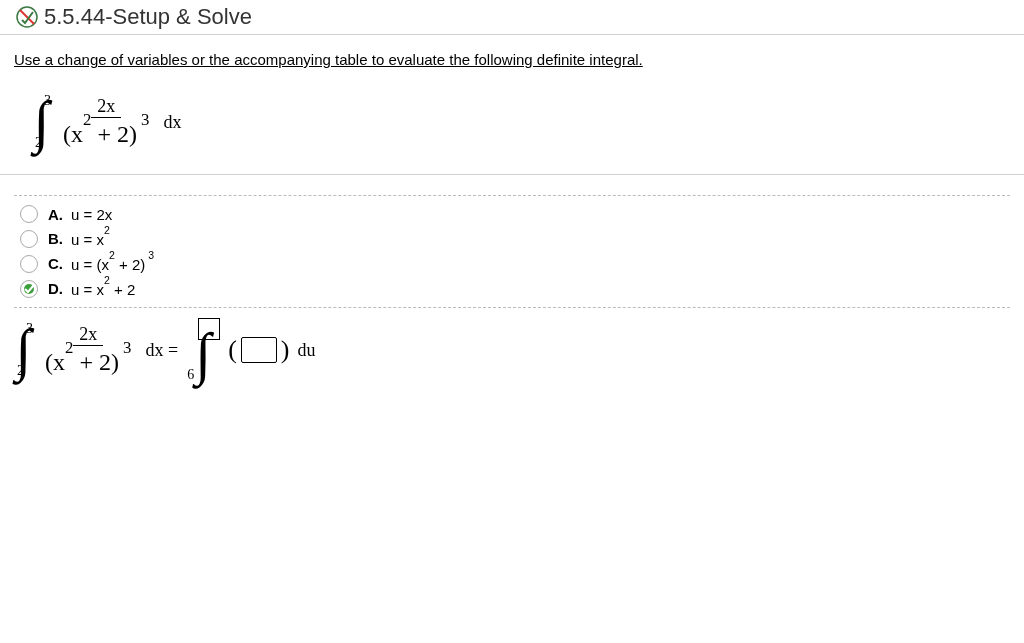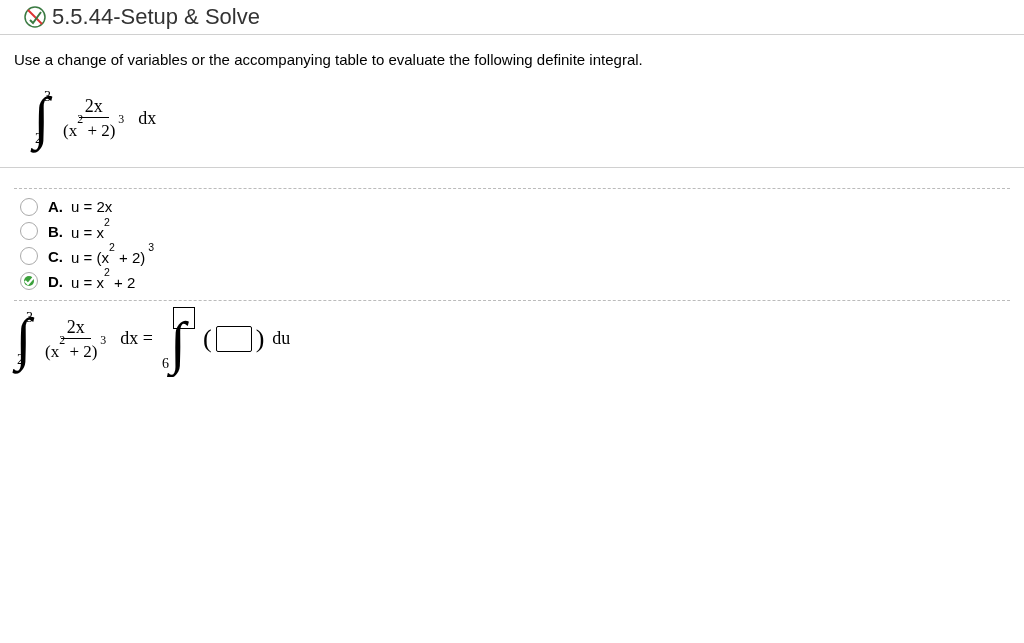--- a/index.html
+++ b/index.html
@@ -5,37 +5,38 @@
   body {
     margin: 0;
     font-family: Arial, Helvetica, sans-serif;
     font-size: 15px;
     color: #000;
     background: #fff;
   }
   .header {
     display: flex;
     align-items: center;
-    padding: 4px 24px;
+    padding: 4px 16px;
     border-bottom: 1px solid #d0d0d0;
   }
   .logo-icon {
     width: 22px;
     height: 22px;
     margin-right: 6px;
   }
   .header-title {
     font-size: 22px;
     color: #333;
   }
   .content {
     padding: 10px 14px 0 14px;
   }
   .prompt {
     margin: 6px 0 12px 0;
+    text-decoration: underline;
   }
   .integral-block {
     margin-left: 18px;
     font-family: "Times New Roman", serif;
     font-size: 18px;
   }
   .int-row {
     display: flex;
     align-items: center;
   }
@@ -63,21 +64,21 @@
     padding-left:3px;
   }
   .fraction {
     display: inline-flex;
     flex-direction: column;
     align-items: center;
     vertical-align: middle;
     margin: 16px 2px;
   }
   .fraction .num { border-bottom: 1px solid #000; padding: 0 6px; font-size:18px;}
-  .fraction .den { padding: 0 6px; font-size:17px;}
+  .fraction .den { padding: 0 6px; font-size:24px;}
   .table-icon-row {
     display: flex;
     align-items: center;
     margin: 12px 0 8px 16px;
   }
   .table-icon {
     width: 20px;
     height: 22px;
     margin-right: 8px;
   }

